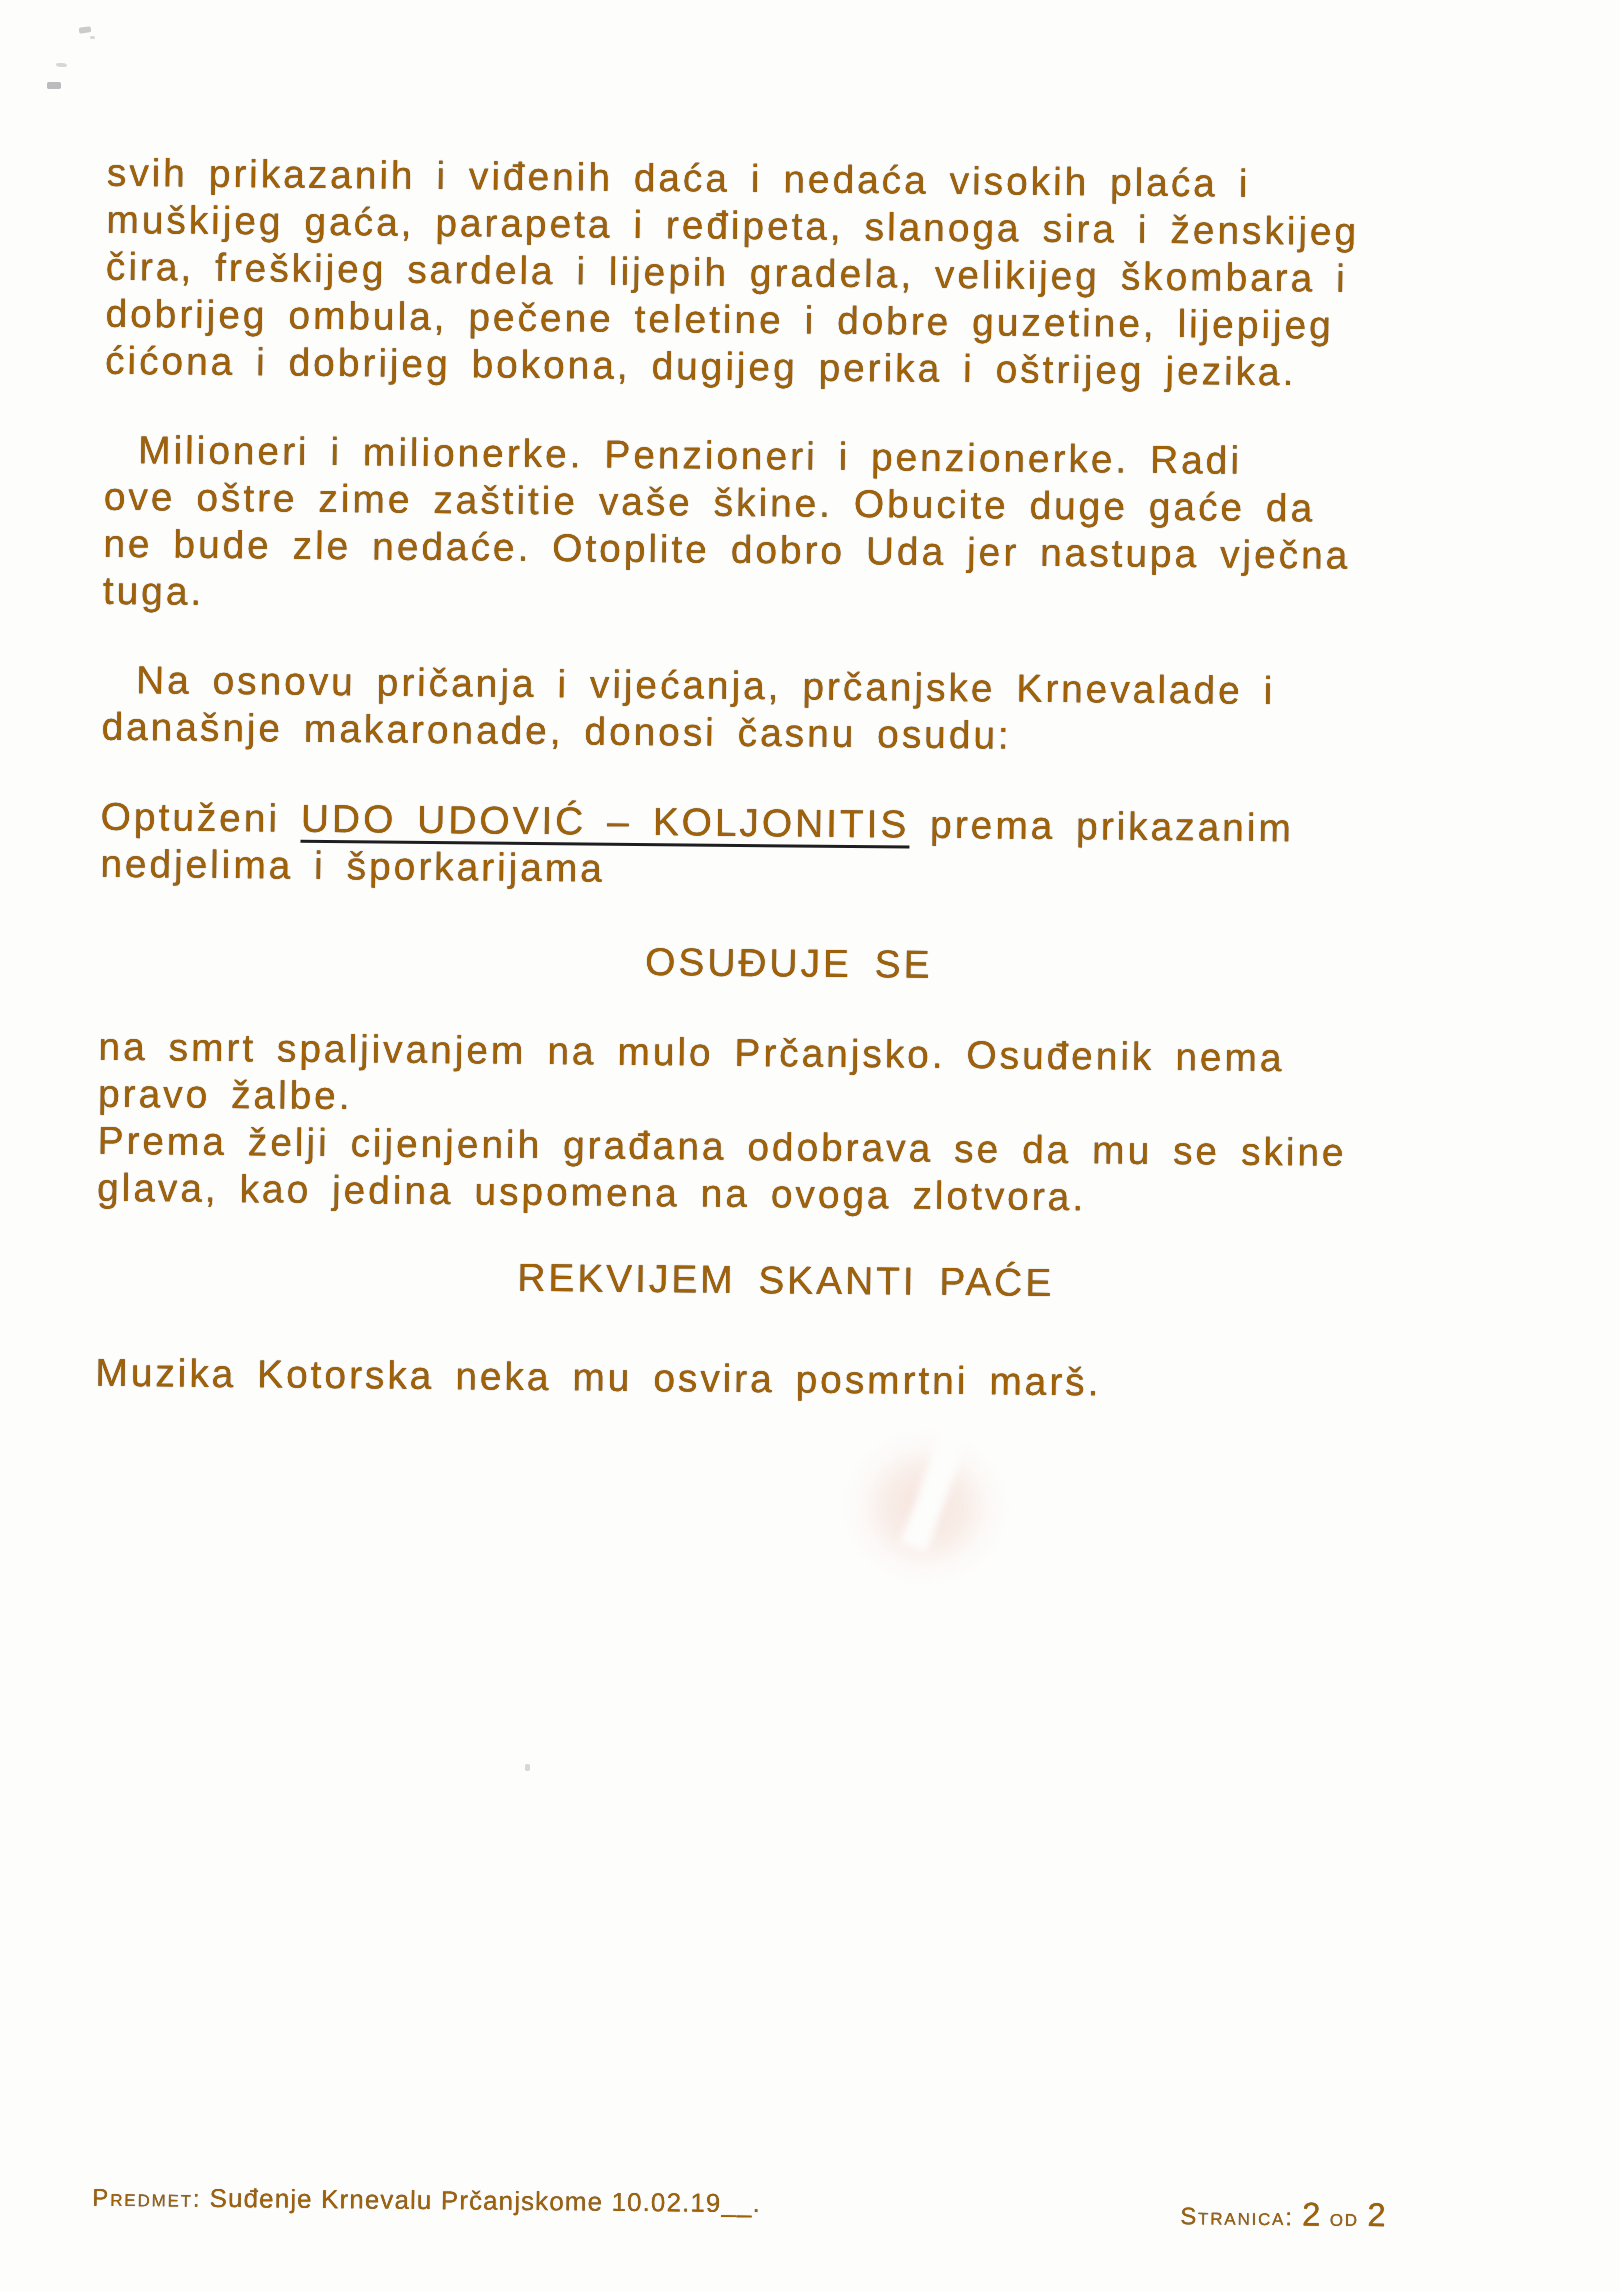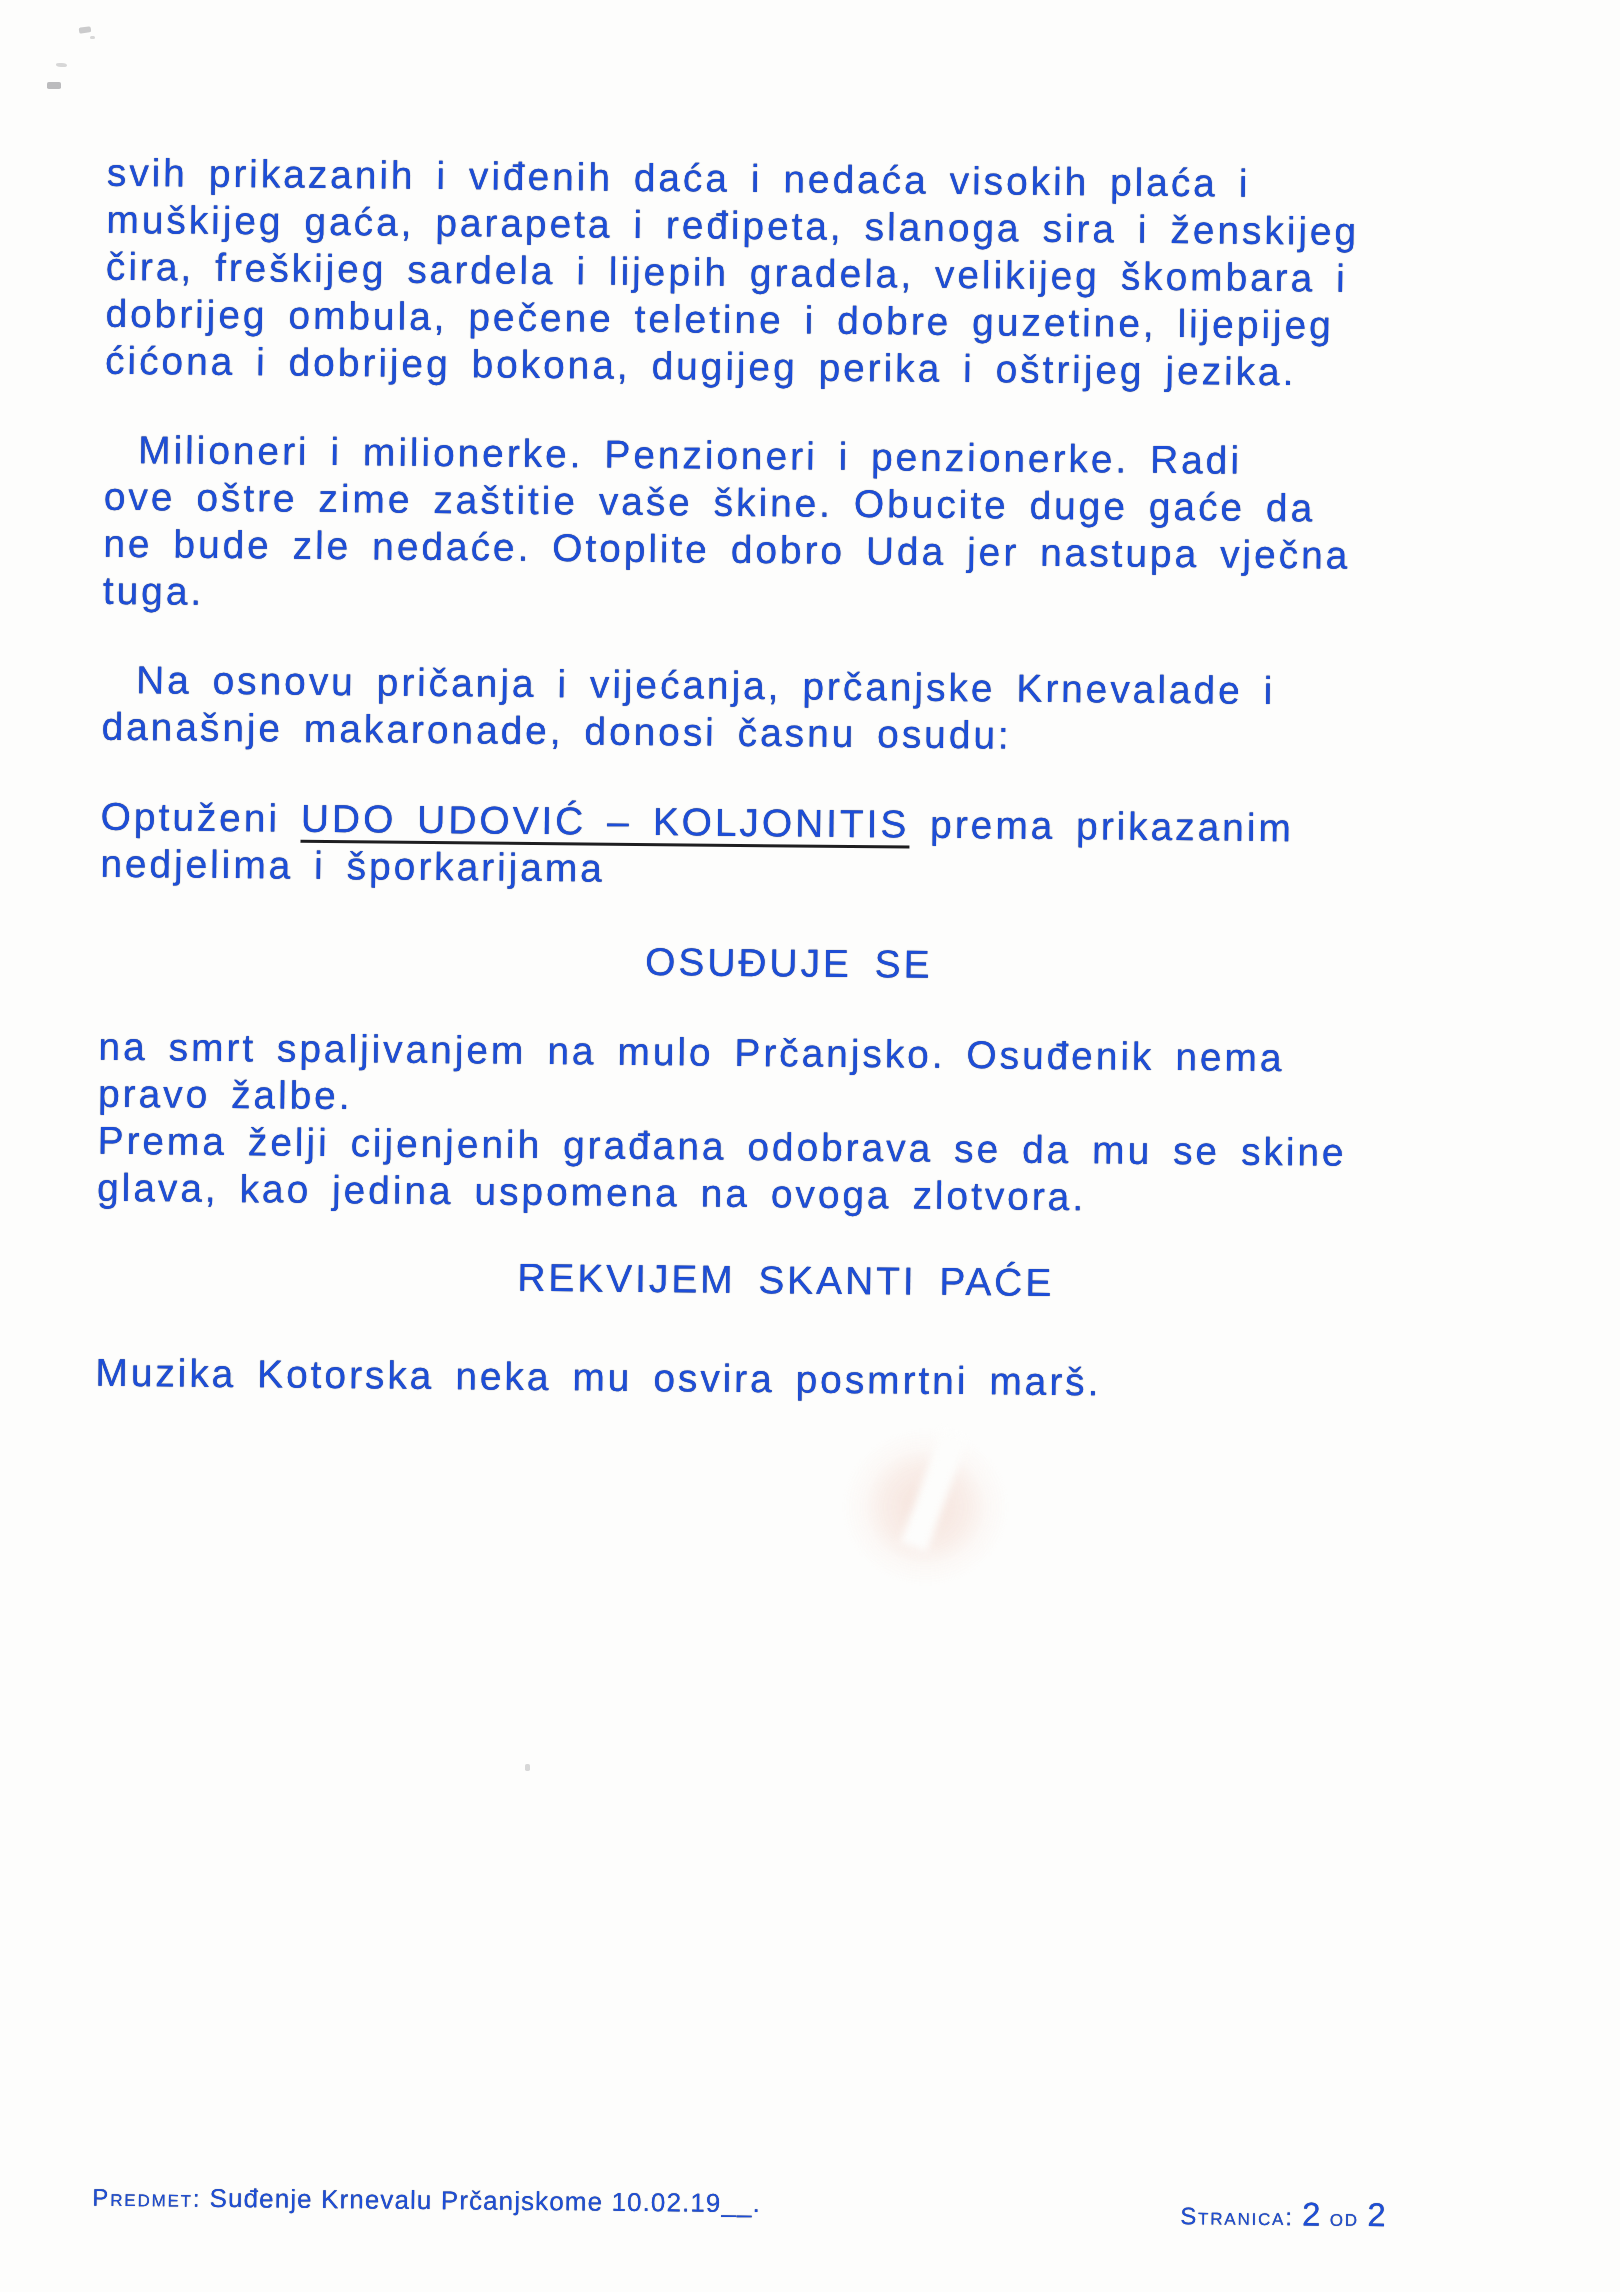--- a/index.html
+++ b/index.html
@@ -2,21 +2,21 @@
 <html style="font-size:14.3px"><head>
 <meta charset="utf-8">
 <style>
   html,body{margin:0;padding:0;background:#e8e8e8;}
   .page{
     position:relative;
     width:1620px;height:2293px;
     background:#fdfdfc;
     overflow:hidden;
     font-family:"Liberation Sans", sans-serif;
-    color:#1d4ed8;
+    color:#a16207;
   }
   .content{
     position:absolute;left:0;top:0;width:1620px;height:2293px;
     transform:rotate(0.55deg);
     transform-origin:125px 161px;
   }
   .para{
     position:absolute;left:107px;width:1415px;
     font-size:39px;
     letter-spacing:2.9px;

